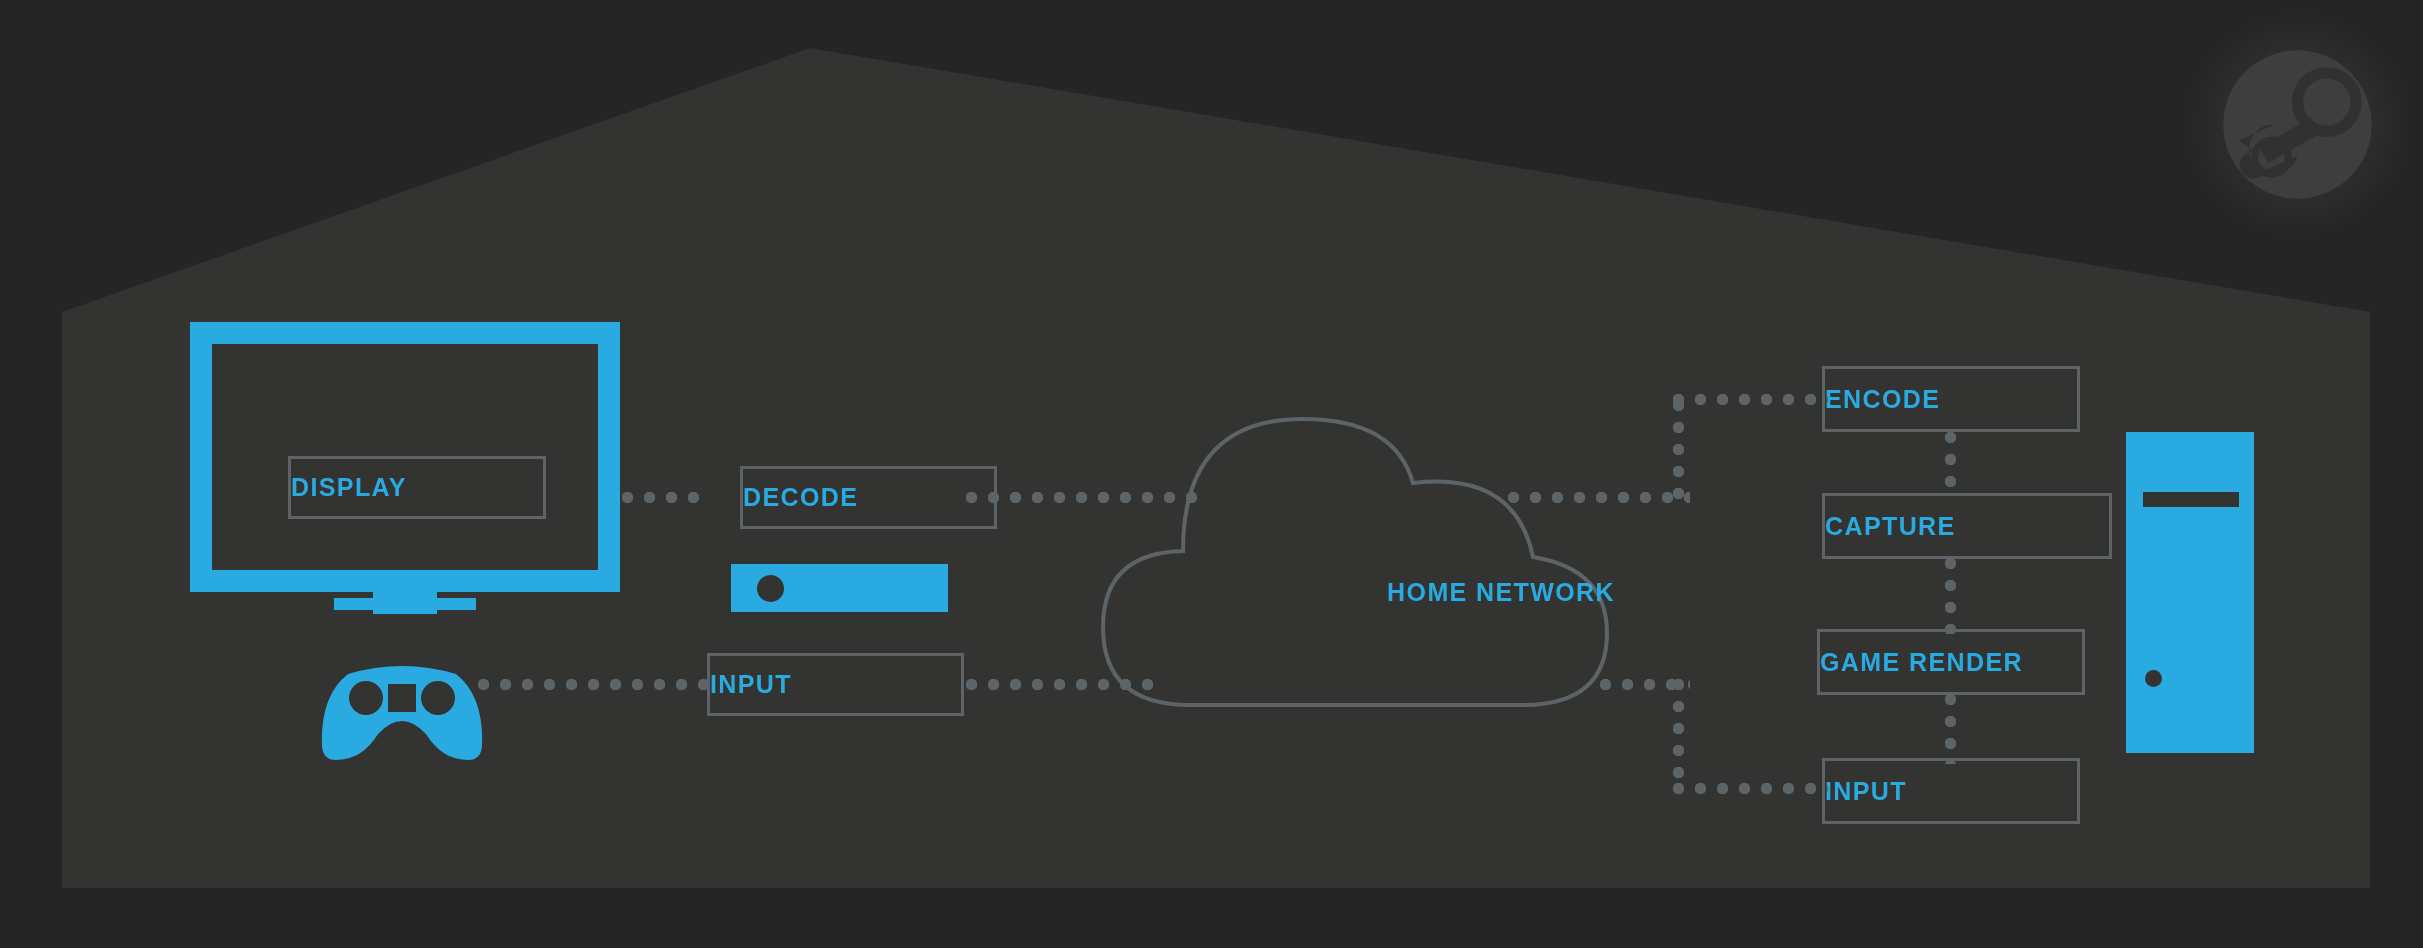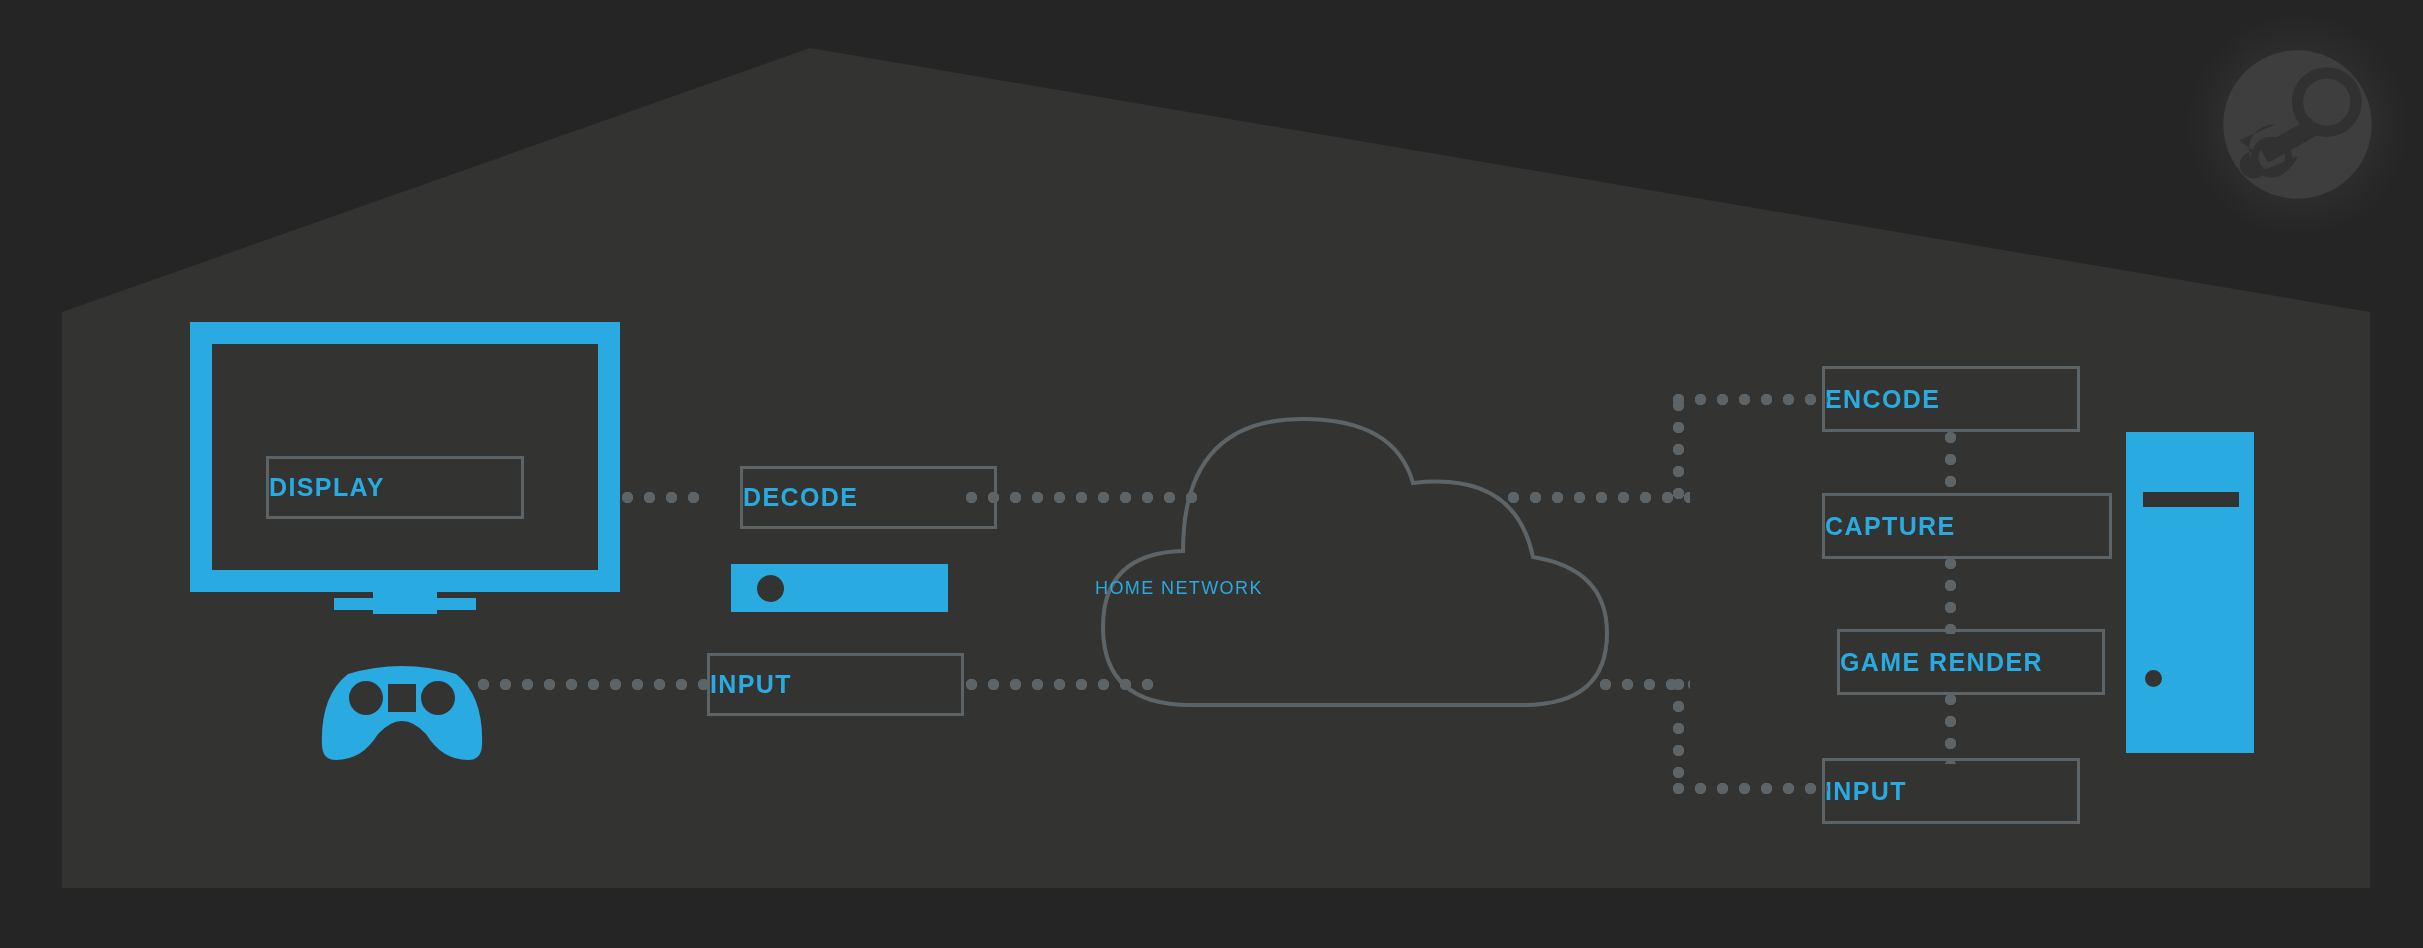--- a/index.html
+++ b/index.html
@@ -102,25 +102,25 @@
   }
 
   
   .gamepad { position: absolute; }
 
   
   .cloud { position: absolute; }
   .cloud-label {
     position: absolute;
     color: #29abe2;
-    font-size: 18px;
-    font-weight: normal;
+    font-size: 25px;
+    font-weight: bold;
     letter-spacing: 1.4px;
     white-space: nowrap;
-    text-align: left;
+    text-align: right;
   }
 
   
   .dots-h {
     position: absolute;
     height: 11px;
     background-image: radial-gradient(circle at 5.5px 5.5px, #5d6468 5.5px, rgba(0,0,0,0) 6px);
     background-size: 22px 11px;
     background-repeat: repeat-x;
     background-position: left center;
@@ -158,21 +158,21 @@
       <circle cx="63" cy="40" r="13" fill="none" stroke="#313131" stroke-width="5"></circle>
       <circle cx="63" cy="40" r="7" fill="#3e3e3e"></circle>
       <path d="M33 60 L56 47 L60 54 L37 67 Z"></path>
     </g>
   </svg>
 
   <div class="tv-frame" style="left:190px; top:322px; width:430px; height:270px;"></div>
   <div class="tv-neck" style="left:373px; top:592px; width:64px; height:22px;"></div>
   <div class="tv-foot" style="left:334px; top:598px; width:142px; height:12px;"></div>
 
-  <div class="node-box" style="left:266px; top:456px; width:258px; height:63px;">
+  <div class="node-box" style="left:288px; top:456px; width:258px; height:63px;">
     <span class="node-label">DISPLAY</span>
   </div>
 
   <div class="node-box" style="left:740px; top:466px; width:257px; height:63px;">
     <span class="node-label">DECODE</span>
   </div>
 
   <div class="stb" style="left:731px; top:564px; width:217px; height:48px;"></div>
   <div class="stb-dot" style="left:757px; top:575px; width:27px; height:27px;"></div>
 
@@ -202,21 +202,21 @@
   <div class="cloud-label" style="left:1095px; top:578px; width:520px;">HOME NETWORK</div>
 
   <div class="node-box" style="left:1822px; top:366px; width:258px; height:66px;">
     <span class="node-label">ENCODE</span>
   </div>
 
   <div class="node-box" style="left:1822px; top:493px; width:290px; height:66px;">
     <span class="node-label">CAPTURE</span>
   </div>
 
-  <div class="node-box" style="left:1817px; top:629px; width:268px; height:66px;margin-left:20px;">
+  <div class="node-box" style="left:1817px; top:629px; width:268px; height:66px;">
     <span class="node-label">GAME RENDER</span>
   </div>
 
   <div class="node-box" style="left:1822px; top:758px; width:258px; height:66px;">
     <span class="node-label">INPUT</span>
   </div>
 
   <div class="tower" style="left:2126px; top:432px; width:128px; height:321px;"></div>
   <div class="tower-slot" style="left:2143px; top:492px; width:96px; height:15px;"></div>
   <div class="tower-power" style="left:2145px; top:670px; width:17px; height:17px;"></div>

